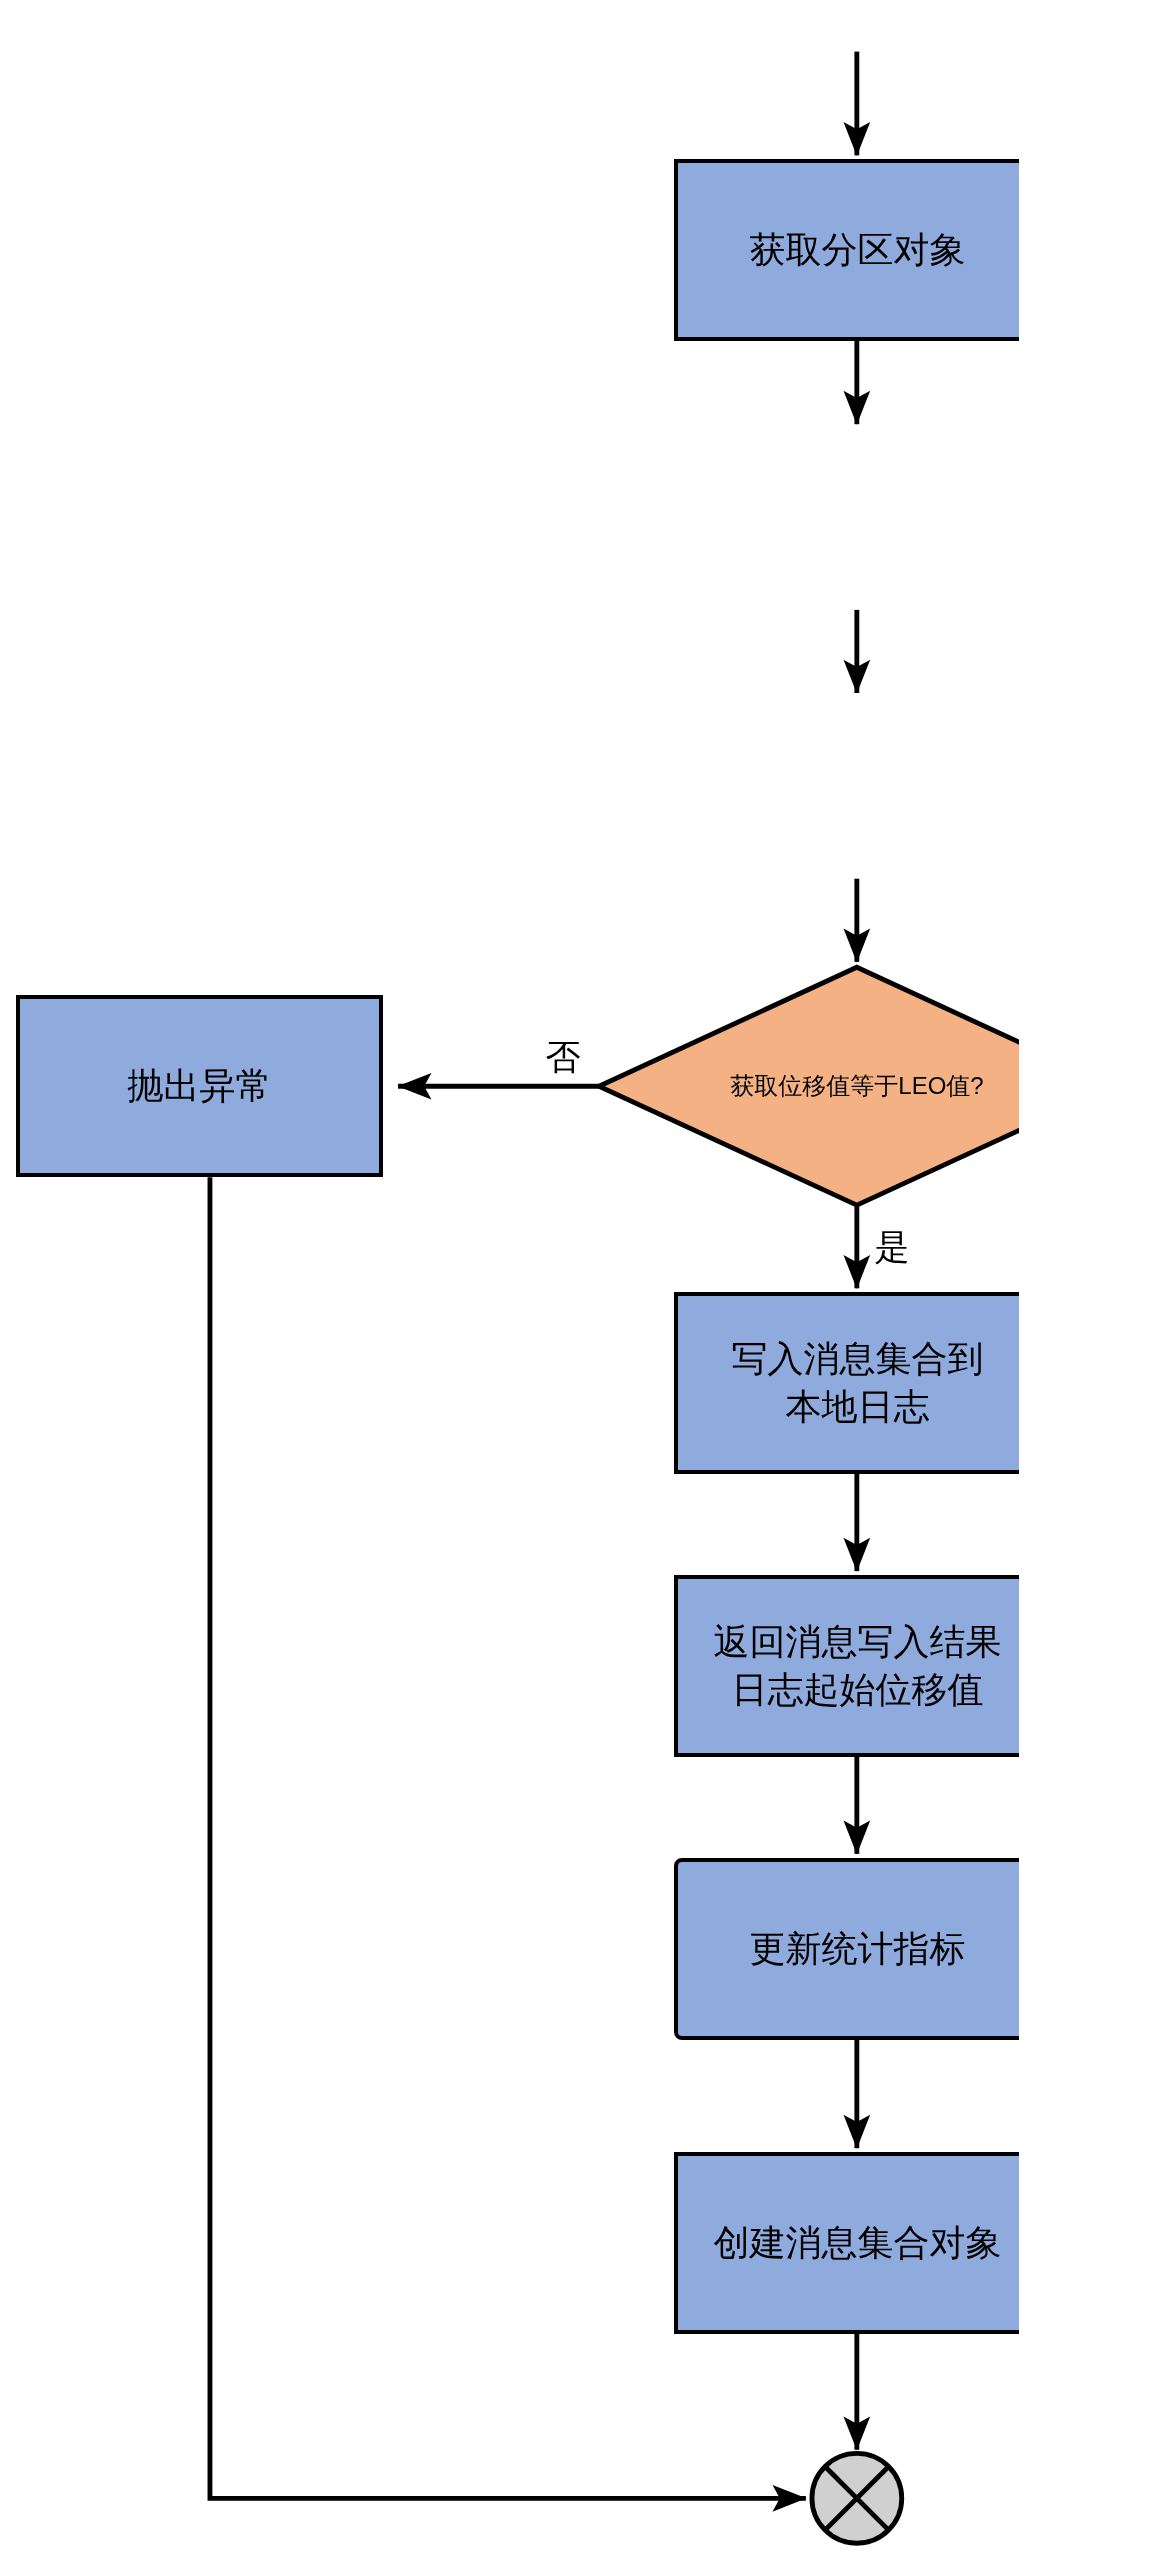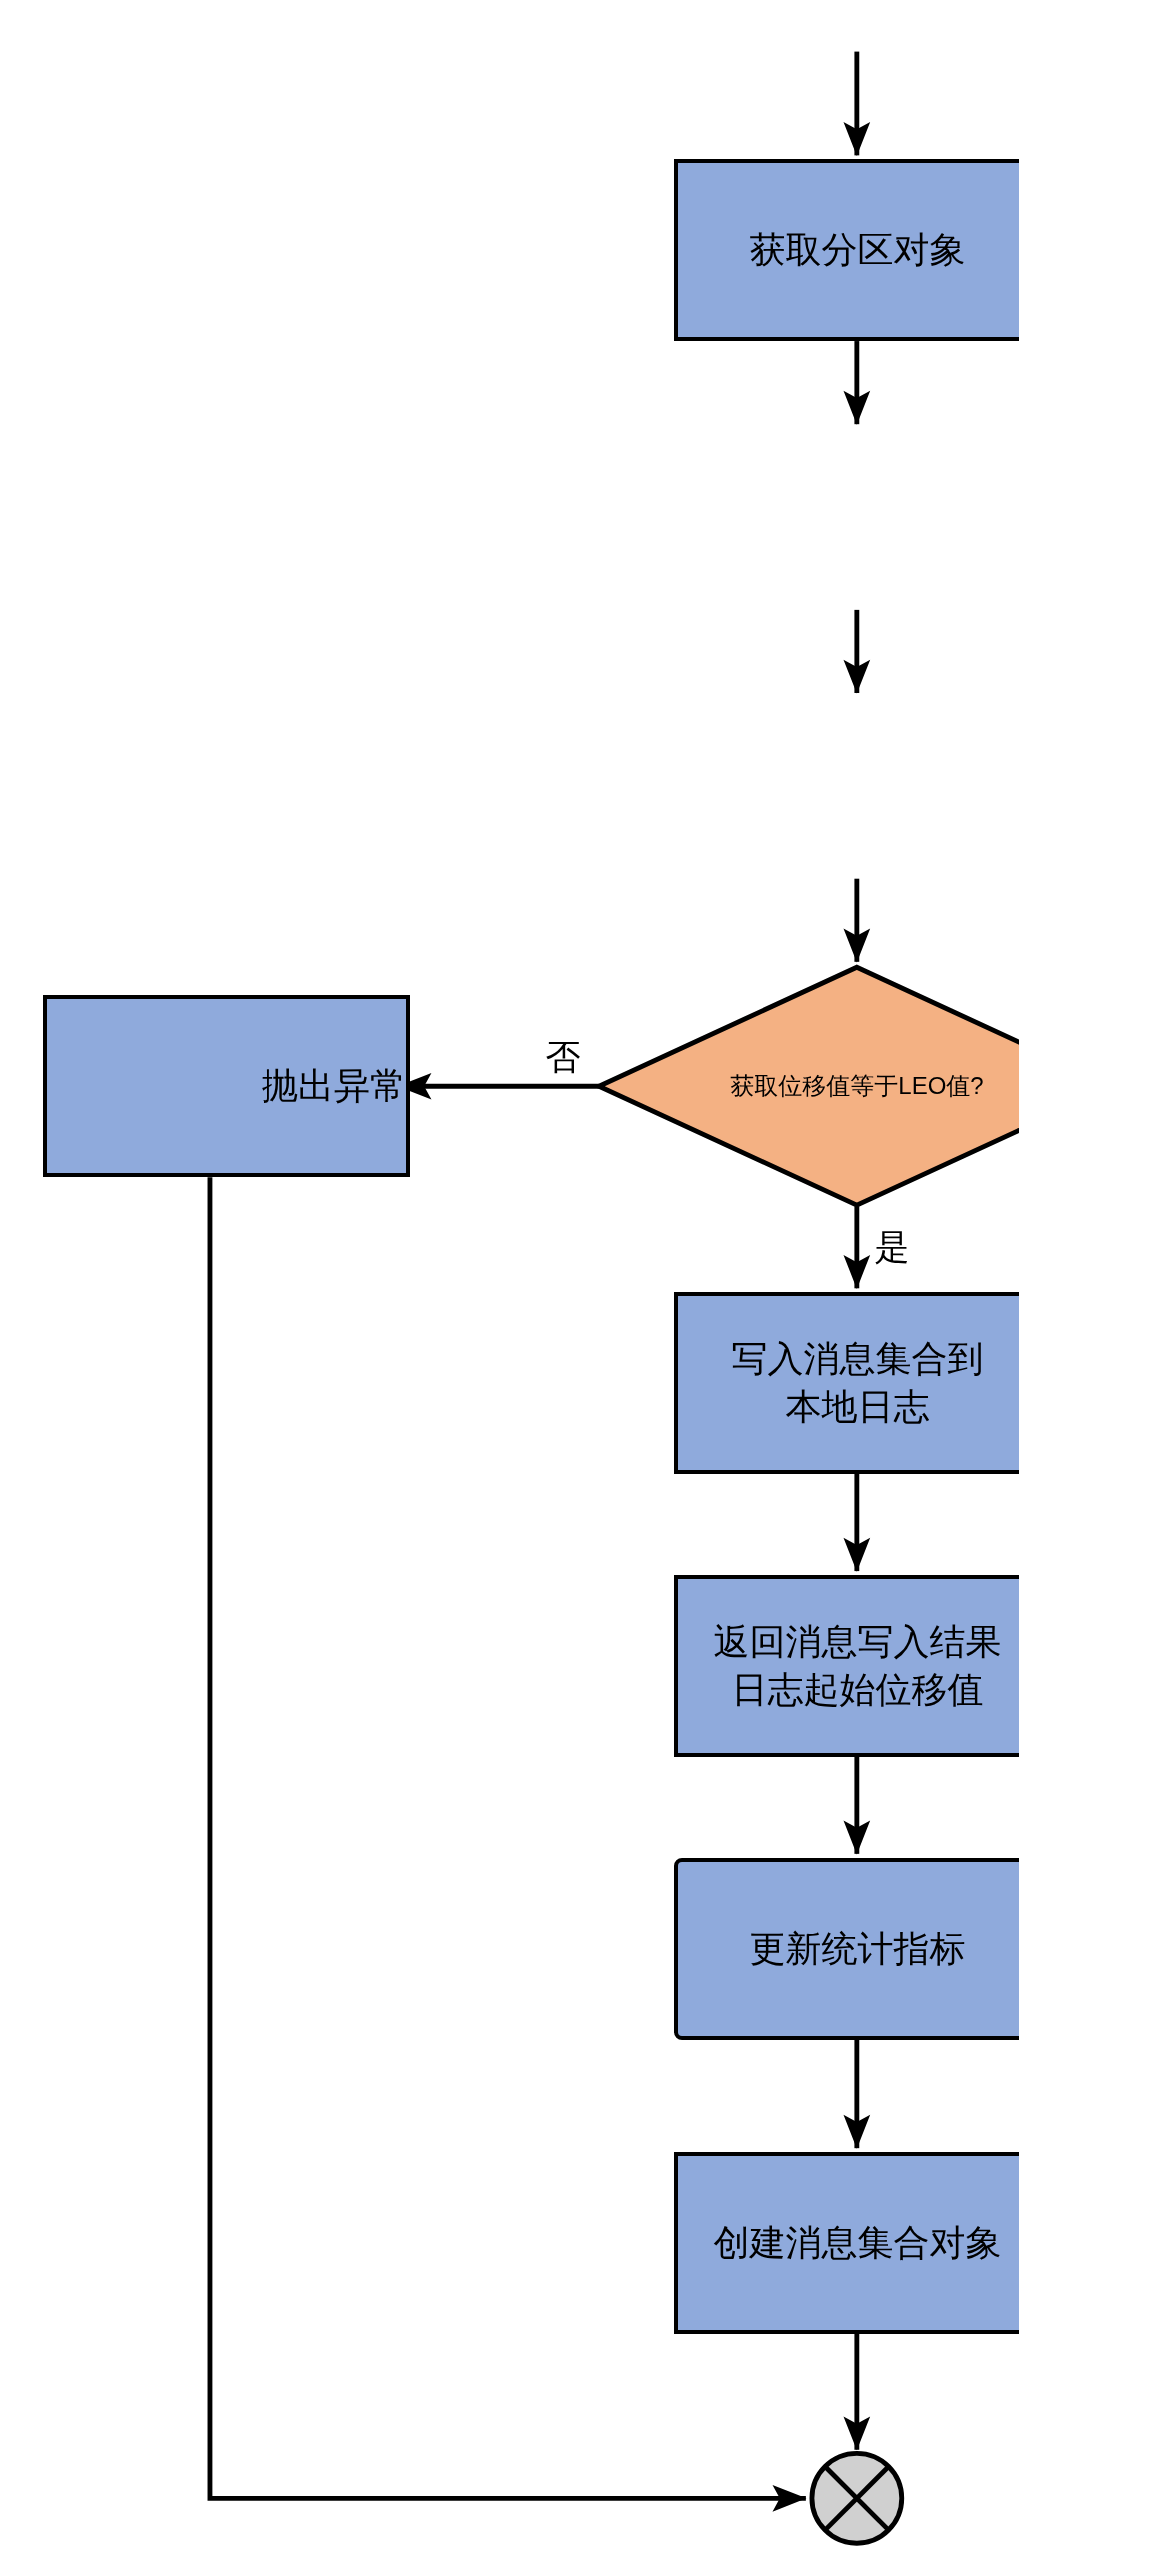--- a/index.html
+++ b/index.html
@@ -38,21 +38,21 @@
     justify-content: center;
     text-align: center;
     font-size: 36px;
     line-height: 1.32;
     white-space: pre-line;
   }
   .main-col { left: 674px; }
   #node-get-partition    { top: 159px;  }
   #node-get-log          { top: 428px;  }
   #node-create-msgset    { top: 697px; }
-  #node-throw-exception  { left: 43px; top: 995px; justify-content: flex-end; }
+  #node-throw-exception  { left: 16px; top: 995px; }
   #node-write-msgset     { top: 1292px; }
   #node-try-update       { top: 1575px; }
   #node-update-metrics   { top: 1858px; border-radius: 8px; }
   #node-return-result    { top: 2152px; }
   .diamond-label {
     position: absolute;
     left: 857px; top: 1086px;
     transform: translate(-50%, -50%);
     width: 498px;
     text-align: center;

